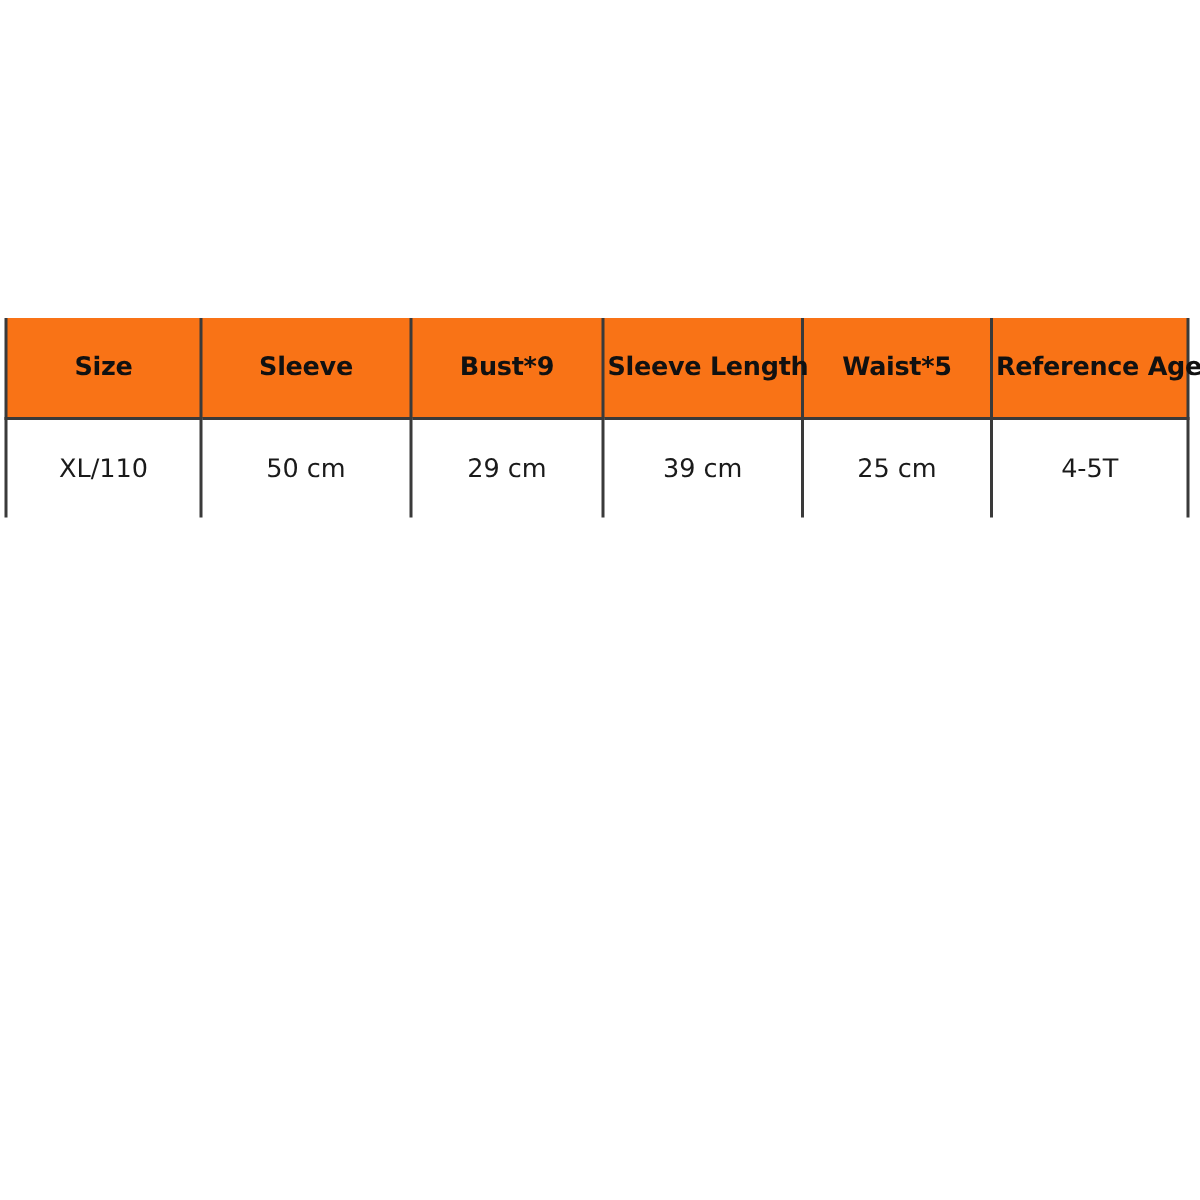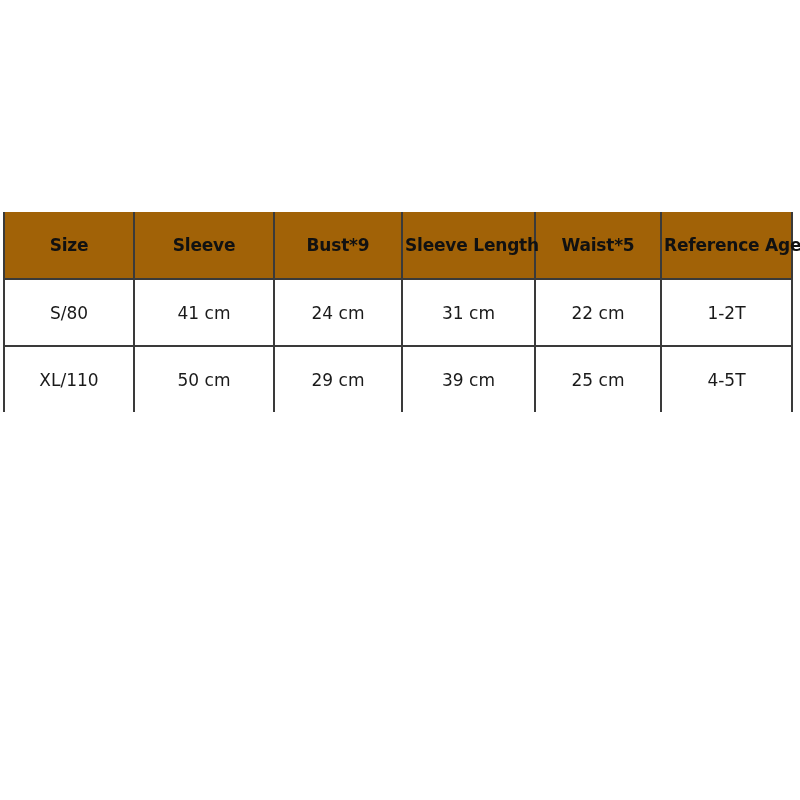--- a/index.html
+++ b/index.html
@@ -31,21 +31,21 @@
 
   table.size-chart {
     width: 788px;
     border-collapse: collapse;
     table-layout: fixed;
     background: #ffffff;
   }
 
   
   table.size-chart thead th {
-    background: #a16207;
+    background: #f97316;
     color: #111111;
     font-weight: bold;
     font-size: 17px;
     height: 66px;
     text-align: center;
     vertical-align: middle;
     padding: 0 2px;
     border-left: 2px solid #3a3a3a;
     border-right: 2px solid #3a3a3a;
     border-top: none;
@@ -112,28 +112,20 @@
           <th>Sleeve</th>
           <th>Bust*9</th>
           <th>Sleeve Length</th>
           <th>Waist*5</th>
           <th>Reference Age</th>
         </tr>
       </thead>
 
       <tbody>
         <tr>
-          <td>S/80</td>
-          <td>41 cm</td>
-          <td>24 cm</td>
-          <td>31 cm</td>
-          <td>22 cm</td>
-          <td>1-2T</td>
-        </tr>
-        <tr>
           <td>XL/110</td>
           <td>50 cm</td>
           <td>29 cm</td>
           <td>39 cm</td>
           <td>25 cm</td>
           <td>4-5T</td>
         </tr>
       </tbody>
     </table>
   </div>

